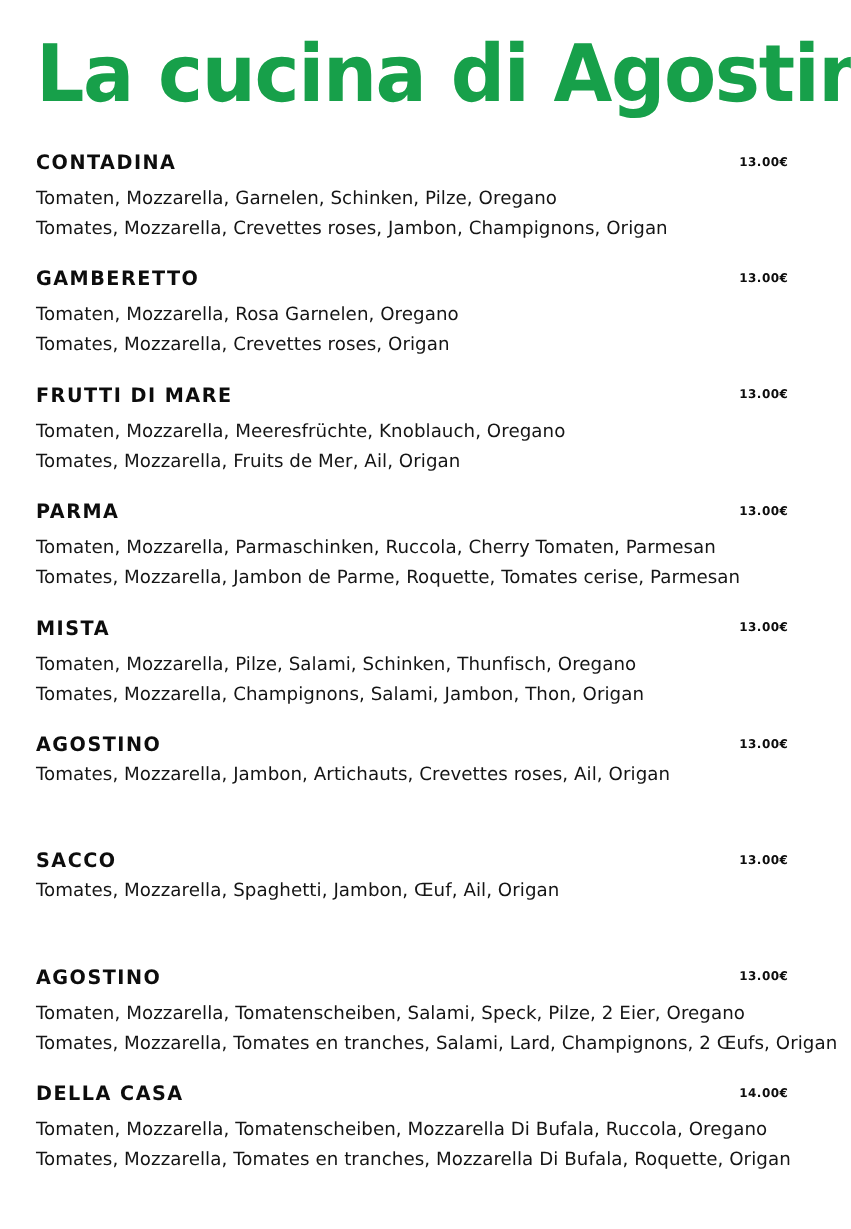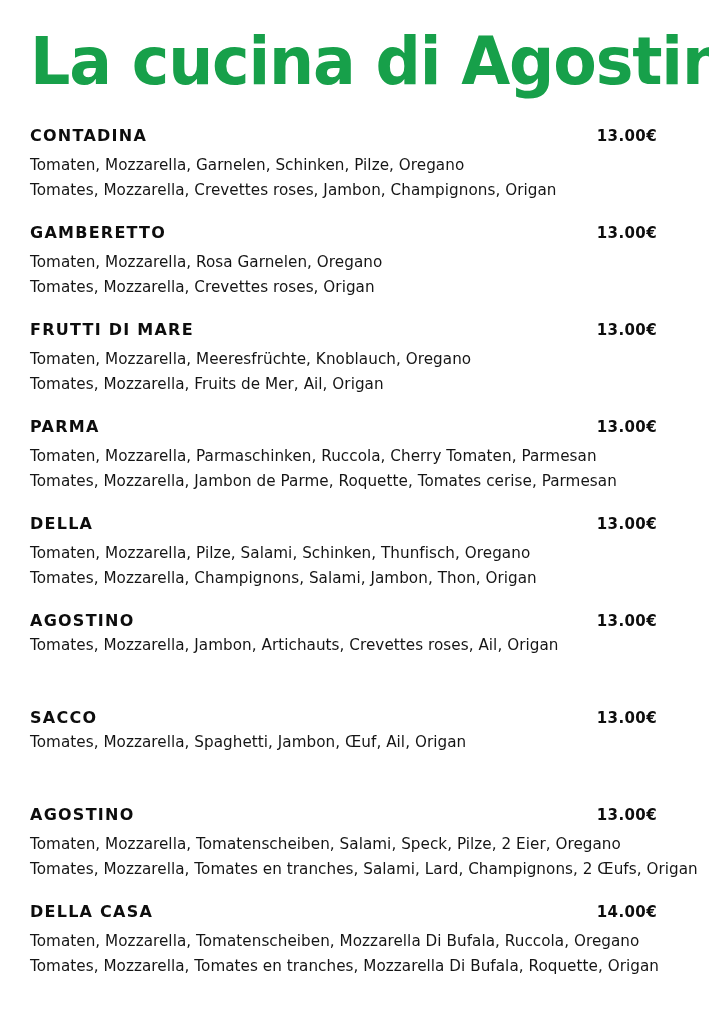--- a/index.html
+++ b/index.html
@@ -82,21 +82,21 @@
     letter-spacing: 1.25px;
     color: #0d0d0d;
     white-space: nowrap;
     transform: scaleY(1.04);
     transform-origin: left bottom;
   }
 
   .item-price {
     font-family: "DejaVu Sans", sans-serif;
     font-weight: 700;
-    font-size: 15px;
+    font-size: 10px;
     line-height: 20px;
     letter-spacing: 0.4px;
     color: #0d0d0d;
     white-space: nowrap;
     text-align: right;
   }
 
   .item-desc {
     font-family: "DejaVu Sans", sans-serif;
     font-weight: 400;
@@ -148,21 +148,21 @@
       <div class="menu-item">
         <div class="item-head">
           <div class="item-name">PARMA</div>
           <div class="item-price">13.00€</div>
         </div>
         <div class="item-desc first-line">Tomaten, Mozzarella, Parmaschinken, Ruccola, Cherry Tomaten, Parmesan</div>
         <div class="item-desc">Tomates, Mozzarella, Jambon de Parme, Roquette, Tomates cerise, Parmesan</div>
       </div>
       <div class="menu-item">
         <div class="item-head">
-          <div class="item-name">DELLA</div>
+          <div class="item-name">MISTA</div>
           <div class="item-price">13.00€</div>
         </div>
         <div class="item-desc first-line">Tomaten, Mozzarella, Pilze, Salami, Schinken, Thunfisch, Oregano</div>
         <div class="item-desc">Tomates, Mozzarella, Champignons, Salami, Jambon, Thon, Origan</div>
       </div>
       <div class="menu-item">
         <div class="item-head">
           <div class="item-name">AGOSTINO</div>
           <div class="item-price">13.00€</div>
         </div>

